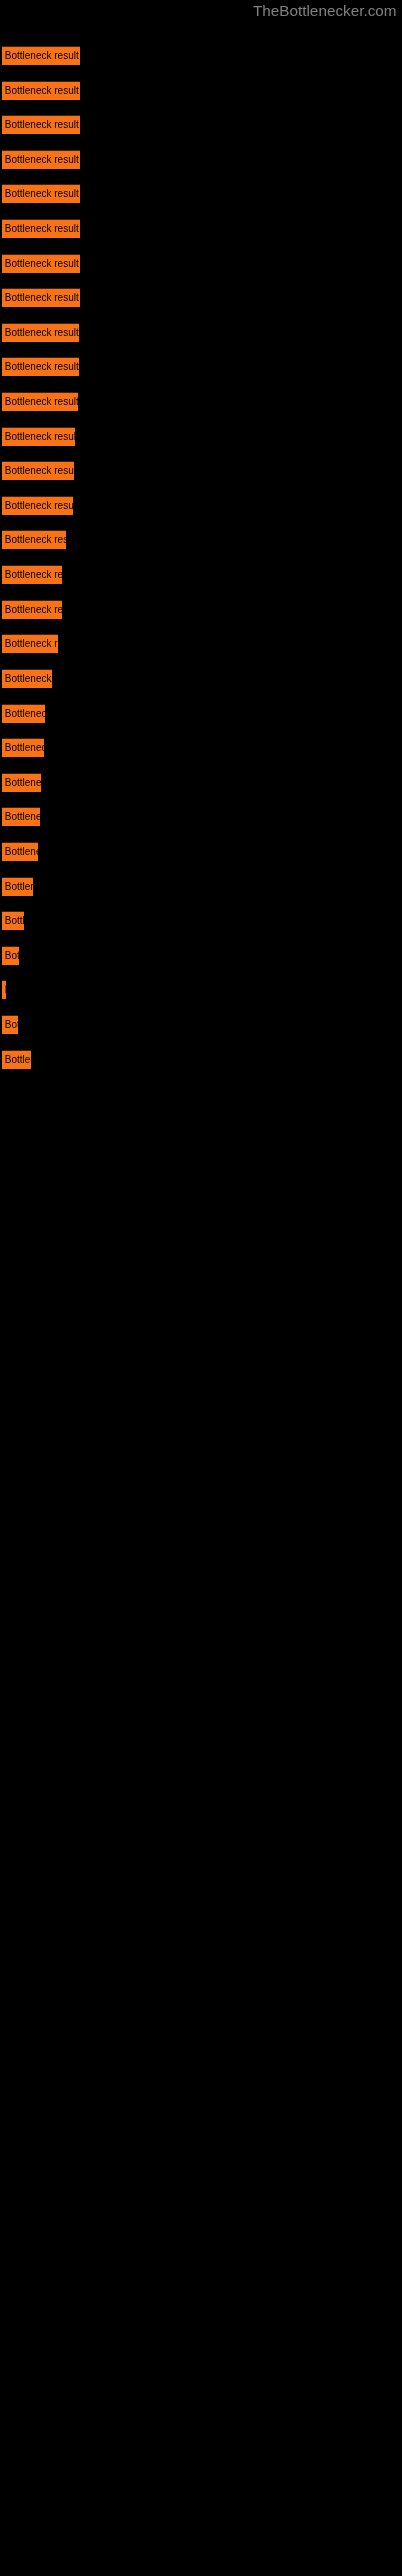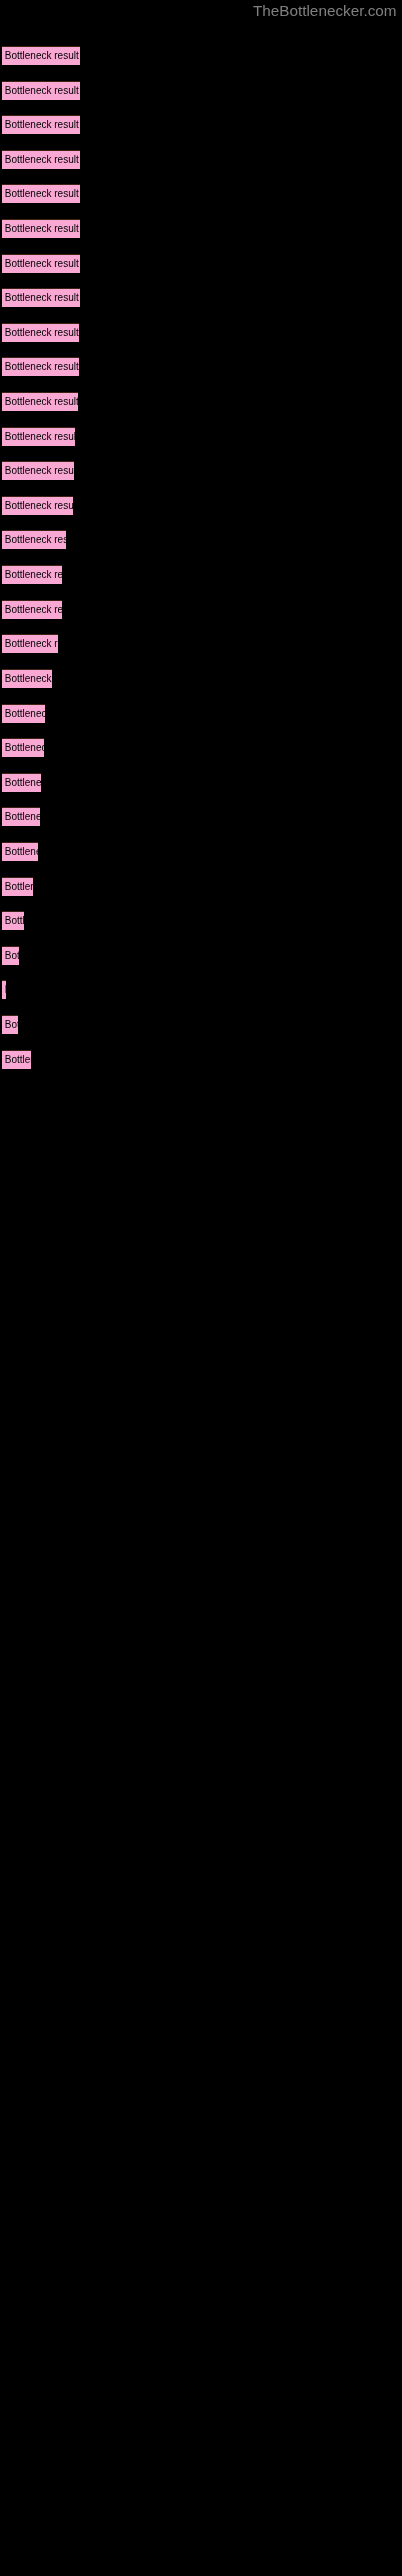--- a/index.html
+++ b/index.html
@@ -39,21 +39,21 @@
   }
   .bar-row {
     position: absolute;
     left: 0;
     width: 403px;
   }
   .bar {
     position: absolute;
     left: 1.6px;
     top: 0;
-    background: #f9a8d4;
+    background: #f97316;
     border-top: 1.6px solid #3d2113;
     box-sizing: border-box;
     overflow: hidden;
     white-space: nowrap;
   }
   .bar-label {
     position: absolute;
     left: 3.2px;
     top: 50%;
     transform: translateY(-50%);

